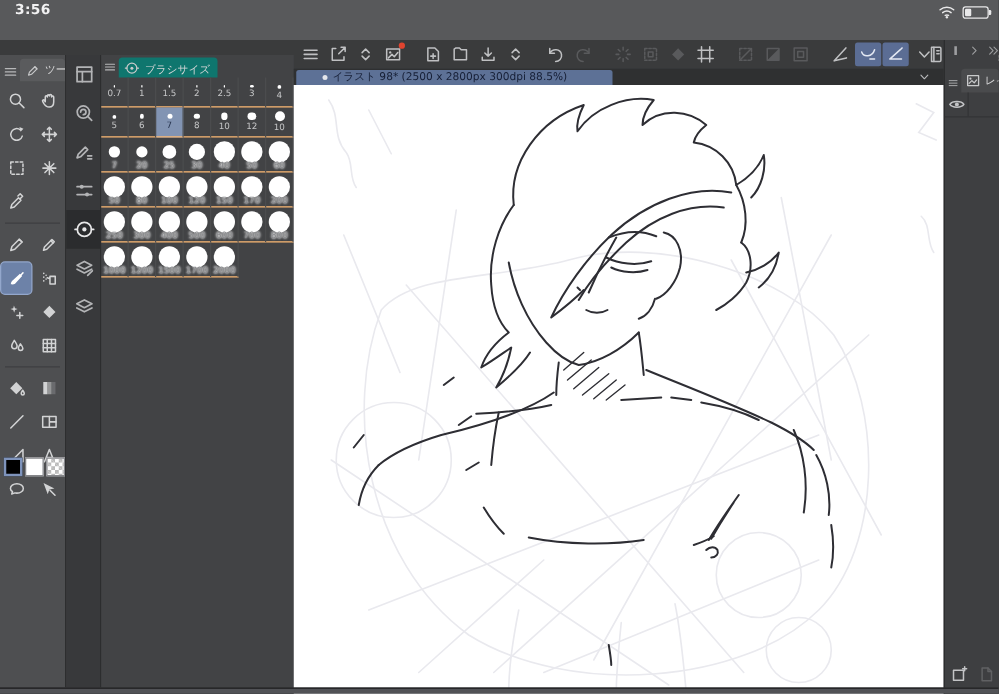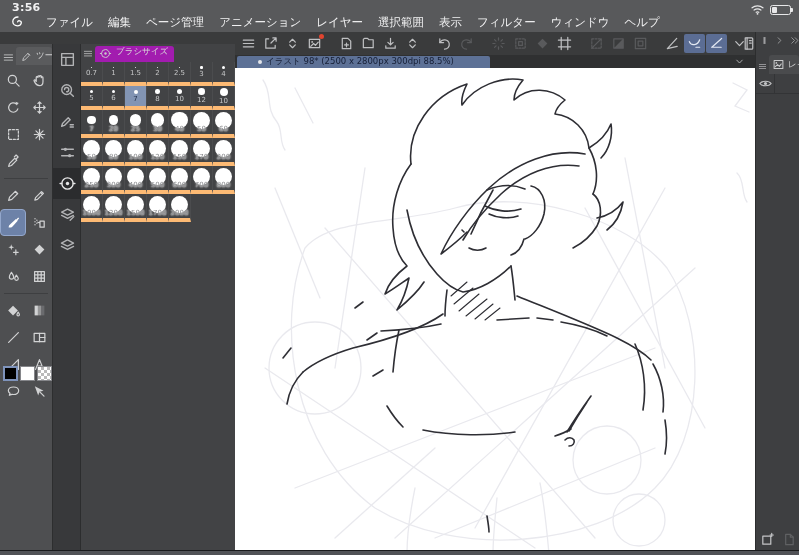--- a/index.html
+++ b/index.html
@@ -49,24 +49,24 @@
 .swatch.checker{background-image:linear-gradient(45deg,#b9b9b9 25%,transparent 25%,transparent 75%,#b9b9b9 75%),linear-gradient(45deg,#b9b9b9 25%,#fff 25%,#fff 75%,#b9b9b9 75%);background-size:6px 6px;background-position:0 0,3px 3px;background-color:#fff}
 
 #strip{left:53px;top:44px;width:28px;height:506px;background:#38393b;border-right:1px solid #2c2d2e}
 .strip-cell{width:28px;height:31px;display:flex;align-items:center;justify-content:center;color:#b3b4b6}
 .strip-cell.active{background:#2b2c2e;color:#e8e8e9}
 .strip-cell svg{width:17px;height:17px}
 
 #brushpal{left:81px;top:44px;width:154px;height:506px;background:#424345}
 #brushpal-head{display:flex;align-items:flex-end;height:18px;color:#c9cacb}
 #brushpal-menu{width:14px;display:flex;justify-content:center;padding-bottom:1px;color:#b7b8b9}
-#brushpal-tab{height:16px;background:#a21caf;border-radius:3px 3px 0 0;display:flex;align-items:flex-start;gap:3px;padding:0 6px 0 3px}
+#brushpal-tab{height:16px;background:#0f766e;border-radius:3px 3px 0 0;display:flex;align-items:flex-end;gap:3px;padding:0 6px 0 3px}
 #brushpal-tab .lbl{font-size:8.5px;color:#d8d8d9;white-space:nowrap}
 #brush-grid{display:flex;flex-wrap:wrap;width:154px}
-.bcell{width:22px;position:relative;display:flex;flex-direction:column;align-items:center;justify-content:center;border-right:1px solid #4b4c4e;border-bottom:4px solid #fdba74}
+.bcell{width:22px;position:relative;display:flex;flex-direction:column;align-items:center;justify-content:center;border-right:1px solid #4b4c4e;border-bottom:1px solid #fdba74}
 .bcell .dot{background:#fff;border-radius:50%}
 .bcell .num{font-size:7px;color:#c6c7c8;line-height:8px;margin-top:1px}
 .bcell.big .num{position:absolute;bottom:1px;left:0;right:0;text-align:center;color:#87888b;text-shadow:0 0 2px #fff,0 0 2px #fff}
 .bcell.selected{background:#8294b3}
 .bcell.selected .num{color:#27344f;text-shadow:none}
 .bcell.empty{border:none}
 
 #tabbar{left:235px;top:55px;width:520px;height:13px;background:#2f3031;display:flex;align-items:center}
 #doc-tab{margin-left:2px;height:12px;width:253px;background:#5d7196;border-radius:2px 2px 0 0;display:flex;align-items:center;gap:4px;padding:0 21px;overflow:hidden}
 #doc-tab .bullet{width:4px;height:4px;border-radius:50%;background:#e4e6ea;flex:0 0 auto}
@@ -103,37 +103,20 @@
           <svg viewBox="0 0 16 16">
             <path d="M2.2 6.2a9 9 0 0 1 11.6 0M4.4 8.6a6 6 0 0 1 7.2 0M6.6 11a3 3 0 0 1 2.8 0"></path>
             <circle class="f" cx="8" cy="12.6" r="1"></circle>
           </svg>
         </span>
       <span id="battery">
           <span class="fill"></span>
           <span class="nub"></span>
         </span>
     </div>
-    <div id="menurow" class="abs">
-      <span id="csp-logo" class="icn">
-          <svg viewBox="0 0 16 16">
-            <path d="M8 3C5 3 2.8 5 2.8 7.6c0 2.4 2 4.2 4.6 4.2 2 0 3.4-1 3.8-2.4.3-1.1-.3-2.2-1.4-2.5-.9-.3-1.9.1-2.2 1" stroke-width="1.8"></path>
-          </svg>
-        </span>
-    <span class="menu-item">ファイル</span>
-        <span class="menu-item">編集</span>
-        <span class="menu-item">ページ管理</span>
-        <span class="menu-item">アニメーション</span>
-        <span class="menu-item">レイヤー</span>
-        <span class="menu-item">選択範囲</span>
-        <span class="menu-item">表示</span>
-        <span class="menu-item">フィルター</span>
-        <span class="menu-item">ウィンドウ</span>
-        <span class="menu-item">ヘルプ</span>
-      </div>
   </div>
 
   <div id="toolbar" class="abs">
       <span class="tb-group">
         <span class="tb-btn">
           <span class="icn">
             <svg viewBox="0 0 16 16">
               <path d="M2.5 4.5h11M2.5 8h11M2.5 11.5h11"></path>
             </svg>
           </span>

